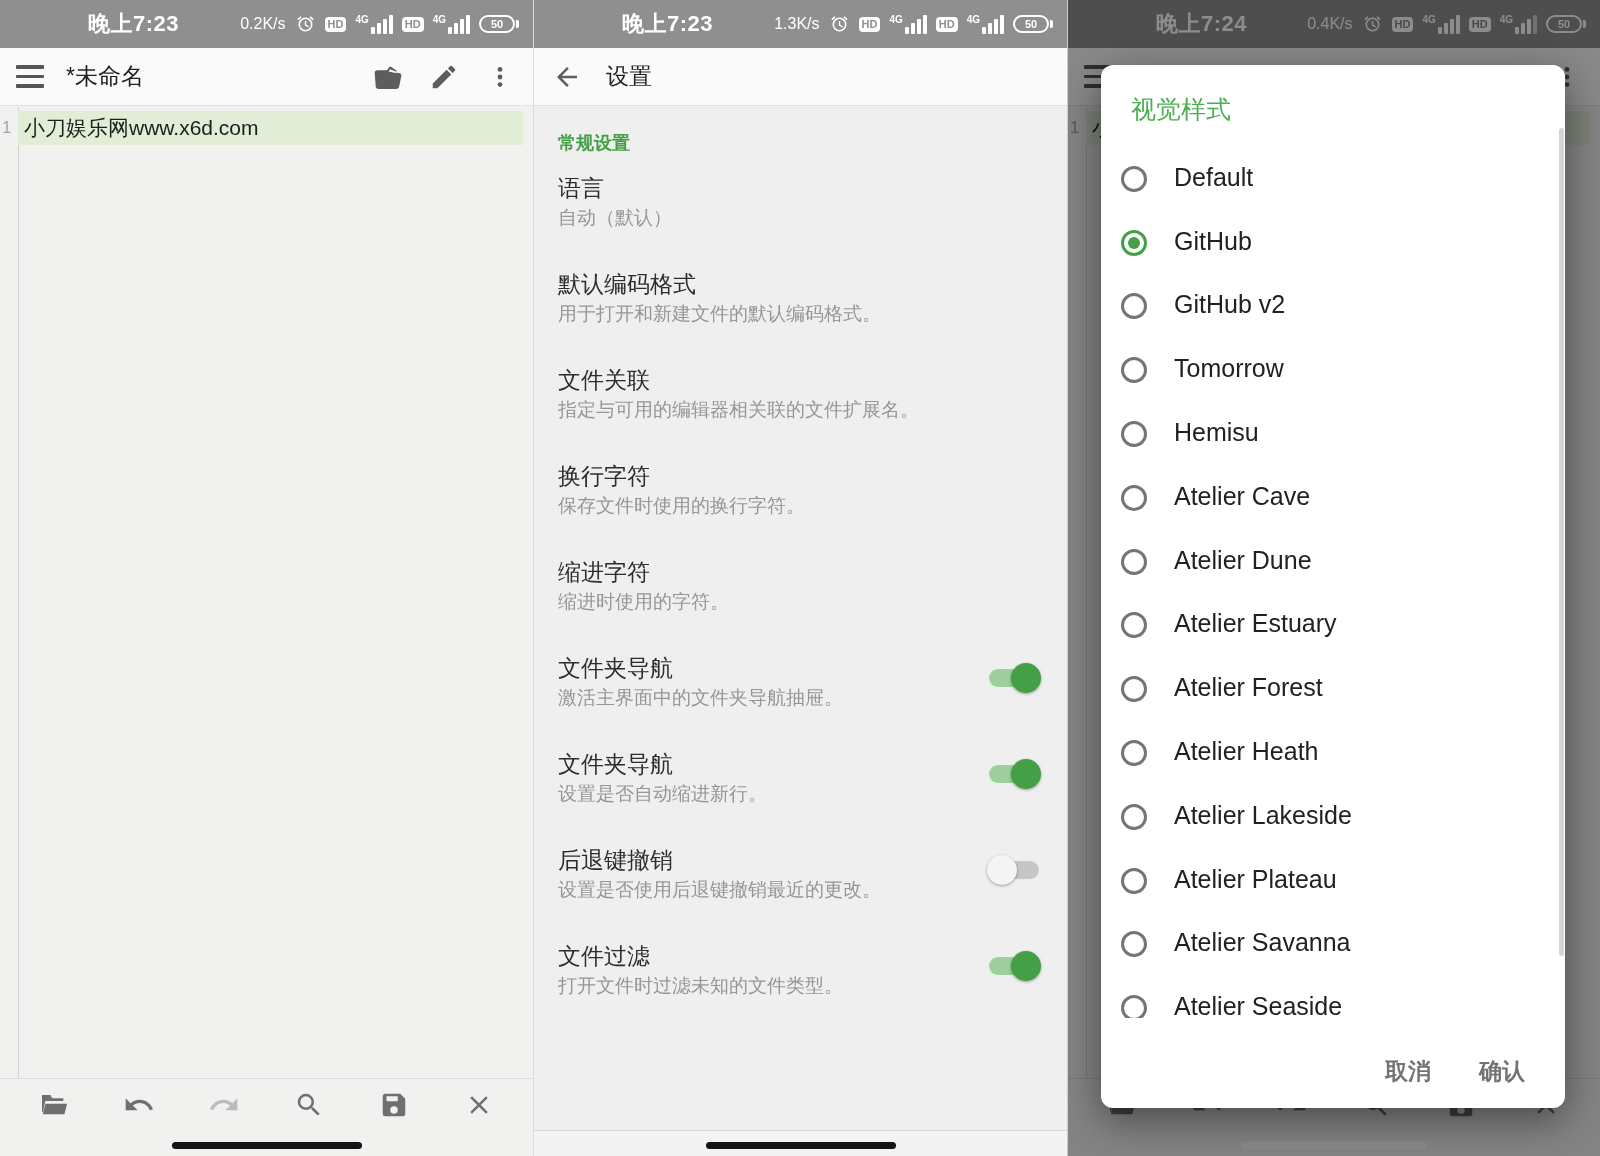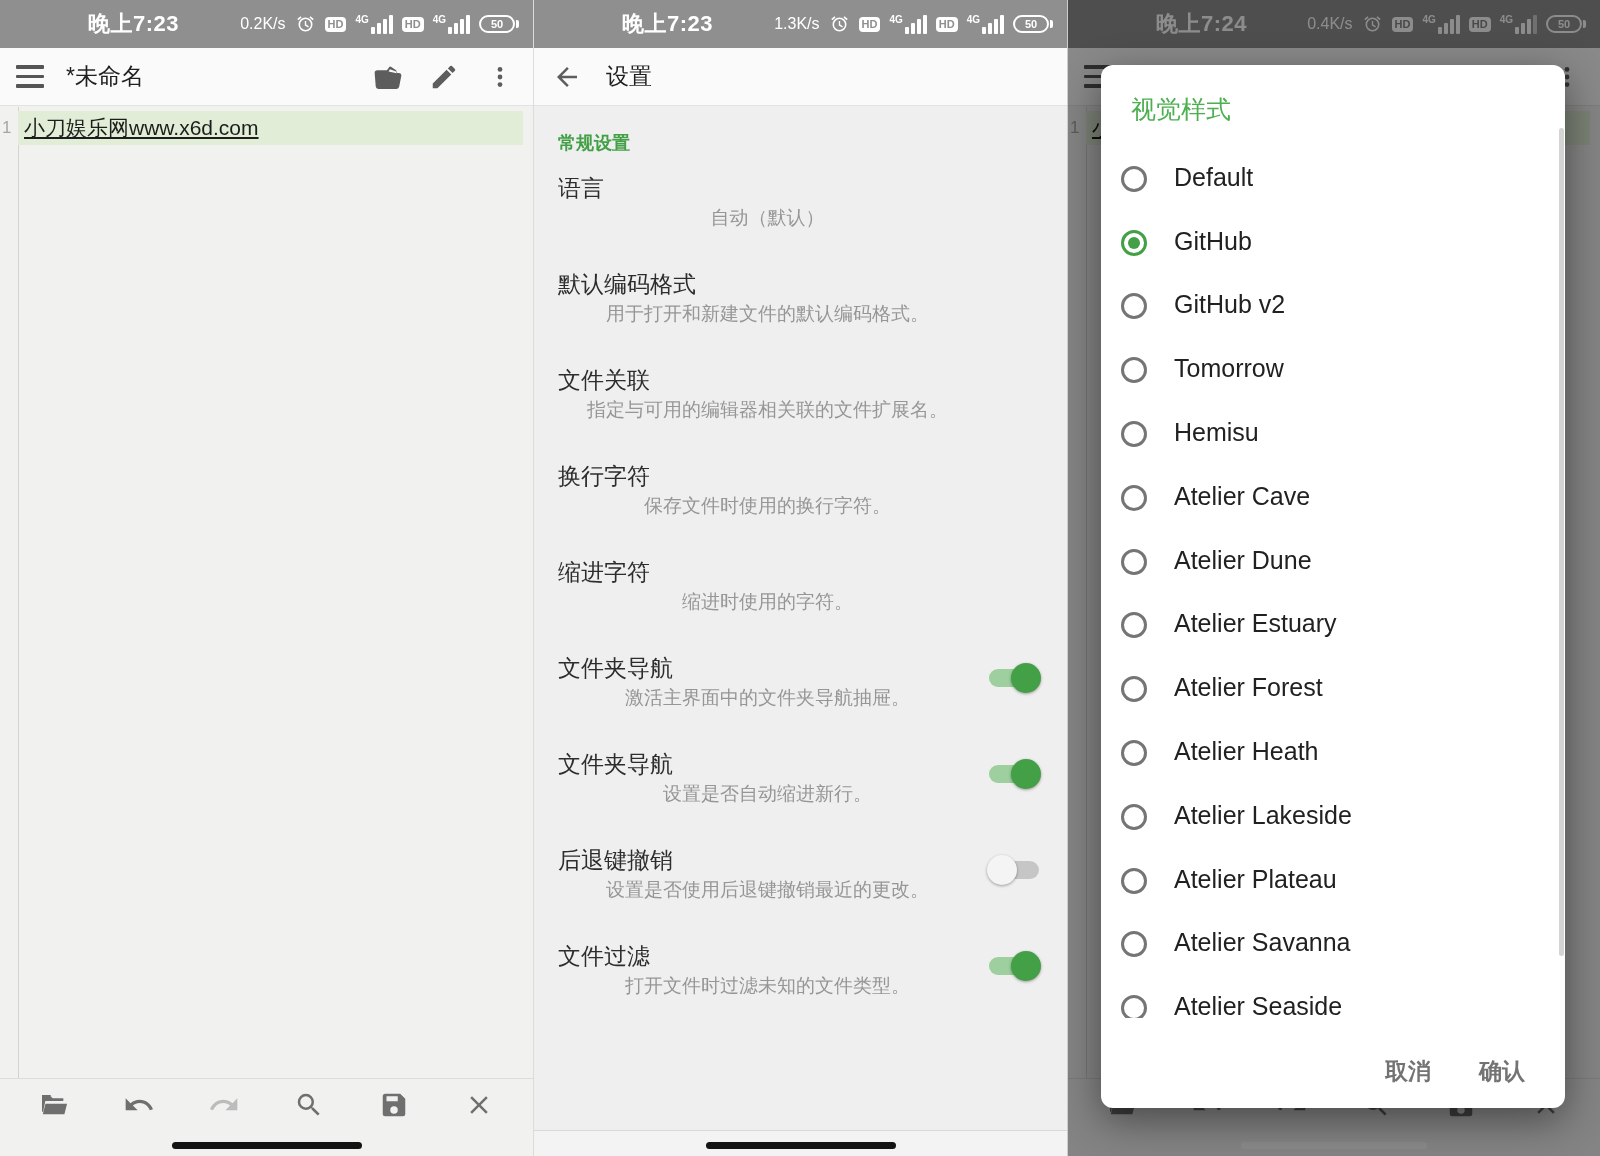--- a/index.html
+++ b/index.html
@@ -36,35 +36,35 @@
   .icon-btn { width:34px; height:34px; display:flex; align-items:center; justify-content:center; flex:none; }
   .icon-btn svg { display:block; fill:#5d5d5d; }
   .hamburger { display:flex; flex-direction:column; gap:6px; width:28px; flex:none; }
   .hamburger i { height:3.5px; background:#555; border-radius:1px; display:block; }
 
   
   .editor { position:absolute; top:107px; left:0; right:0; bottom:78px; background:#f1f1f0; }
   .gutter-line { position:absolute; left:18px; top:0; bottom:0; width:1px; background:#d3d3d3; }
   .code-row { position:absolute; top:4px; left:0; right:0; height:34px; display:flex; align-items:center; }
   .line-num { width:18px; font-size:17px; color:#a6a6a6; text-align:left; padding-left:2px; flex:none; }
-  .line-text { background:#e1edd6; height:34px; display:flex; align-items:center; font-size:21px; color:#1d1d1d; padding-left:6px; flex:1; margin-right:10px;text-decoration:underline; }
+  .line-text { background:#e1edd6; height:34px; display:flex; align-items:center; font-size:21px; color:#1d1d1d; padding-left:6px; flex:1; margin-right:10px; }
 
   
   .toolbar { position:absolute; left:0; right:0; top:1078px; height:52px; border-top:1px solid #dcdcdc; display:flex; align-items:center; justify-content:space-around; padding:0 12px; background:#f1f1f0; }
   .toolbar .icon-btn svg { fill:#6f6f6f; }
   .toolbar .icon-btn.disabled svg { fill:#bcbcbc; }
   .home-pill { position:absolute; left:50%; transform:translateX(-50%); top:1142px; width:190px; height:7px; border-radius:4px; background:#141414; }
   .home-pill.light { background:#fcfcfc; width:186px; }
 
   
   .set-content { position:absolute; top:107px; left:0; right:0; bottom:0; background:#efefef; }
   .set-section { padding:24px 24px 6px; font-size:18px; font-weight:700; color:#43a047; }
   .set-row { position:relative; height:96px; padding:12px 90px 0 24px; }
   .set-title { font-size:23px; color:#2d2d2d; line-height:30px; }
-  .set-sub { font-size:19px; color:#969696; line-height:26px; margin-top:2px;text-align:center; }
+  .set-sub { font-size:19px; color:#969696; line-height:26px; margin-top:2px; }
   .toggle { display:none; position:absolute; right:26px; top:22px; width:54px; height:30px; }
   .toggle[data-state] { display:block; }
   .toggle .track { position:absolute; left:2px; right:2px; top:6px; height:18px; border-radius:9px; }
   .toggle .thumb { position:absolute; top:0; width:30px; height:30px; border-radius:50%; box-shadow:0 1px 3px rgba(0,0,0,.35); }
   .toggle[data-state="off"] .track { background:#c6c6c6; }
   .toggle[data-state="off"] .thumb { left:0; background:#f4f4f4; }
   .toggle[data-state="on"] .track { background:#9dcf9f; }
   .toggle[data-state="on"] .thumb { right:0; background:#43a047; }
   .set-bottom-divider { position:absolute; left:0; right:0; top:1130px; border-top:1px solid #d8d8d8; height:26px; background:#f3f3f3; }
 

